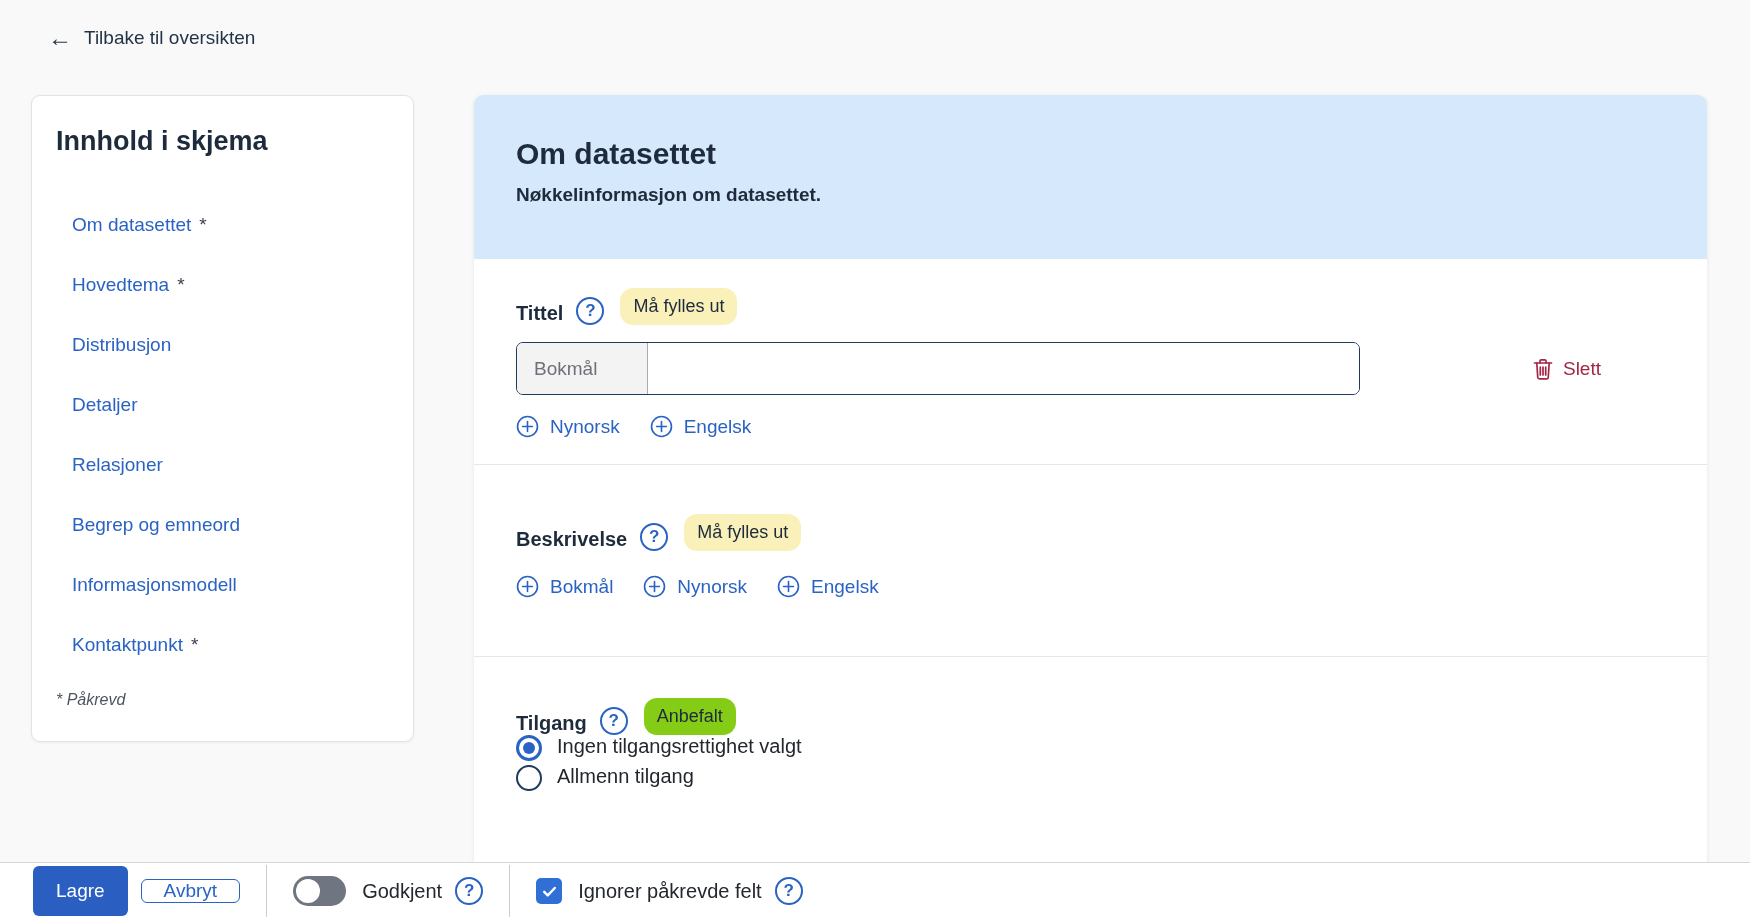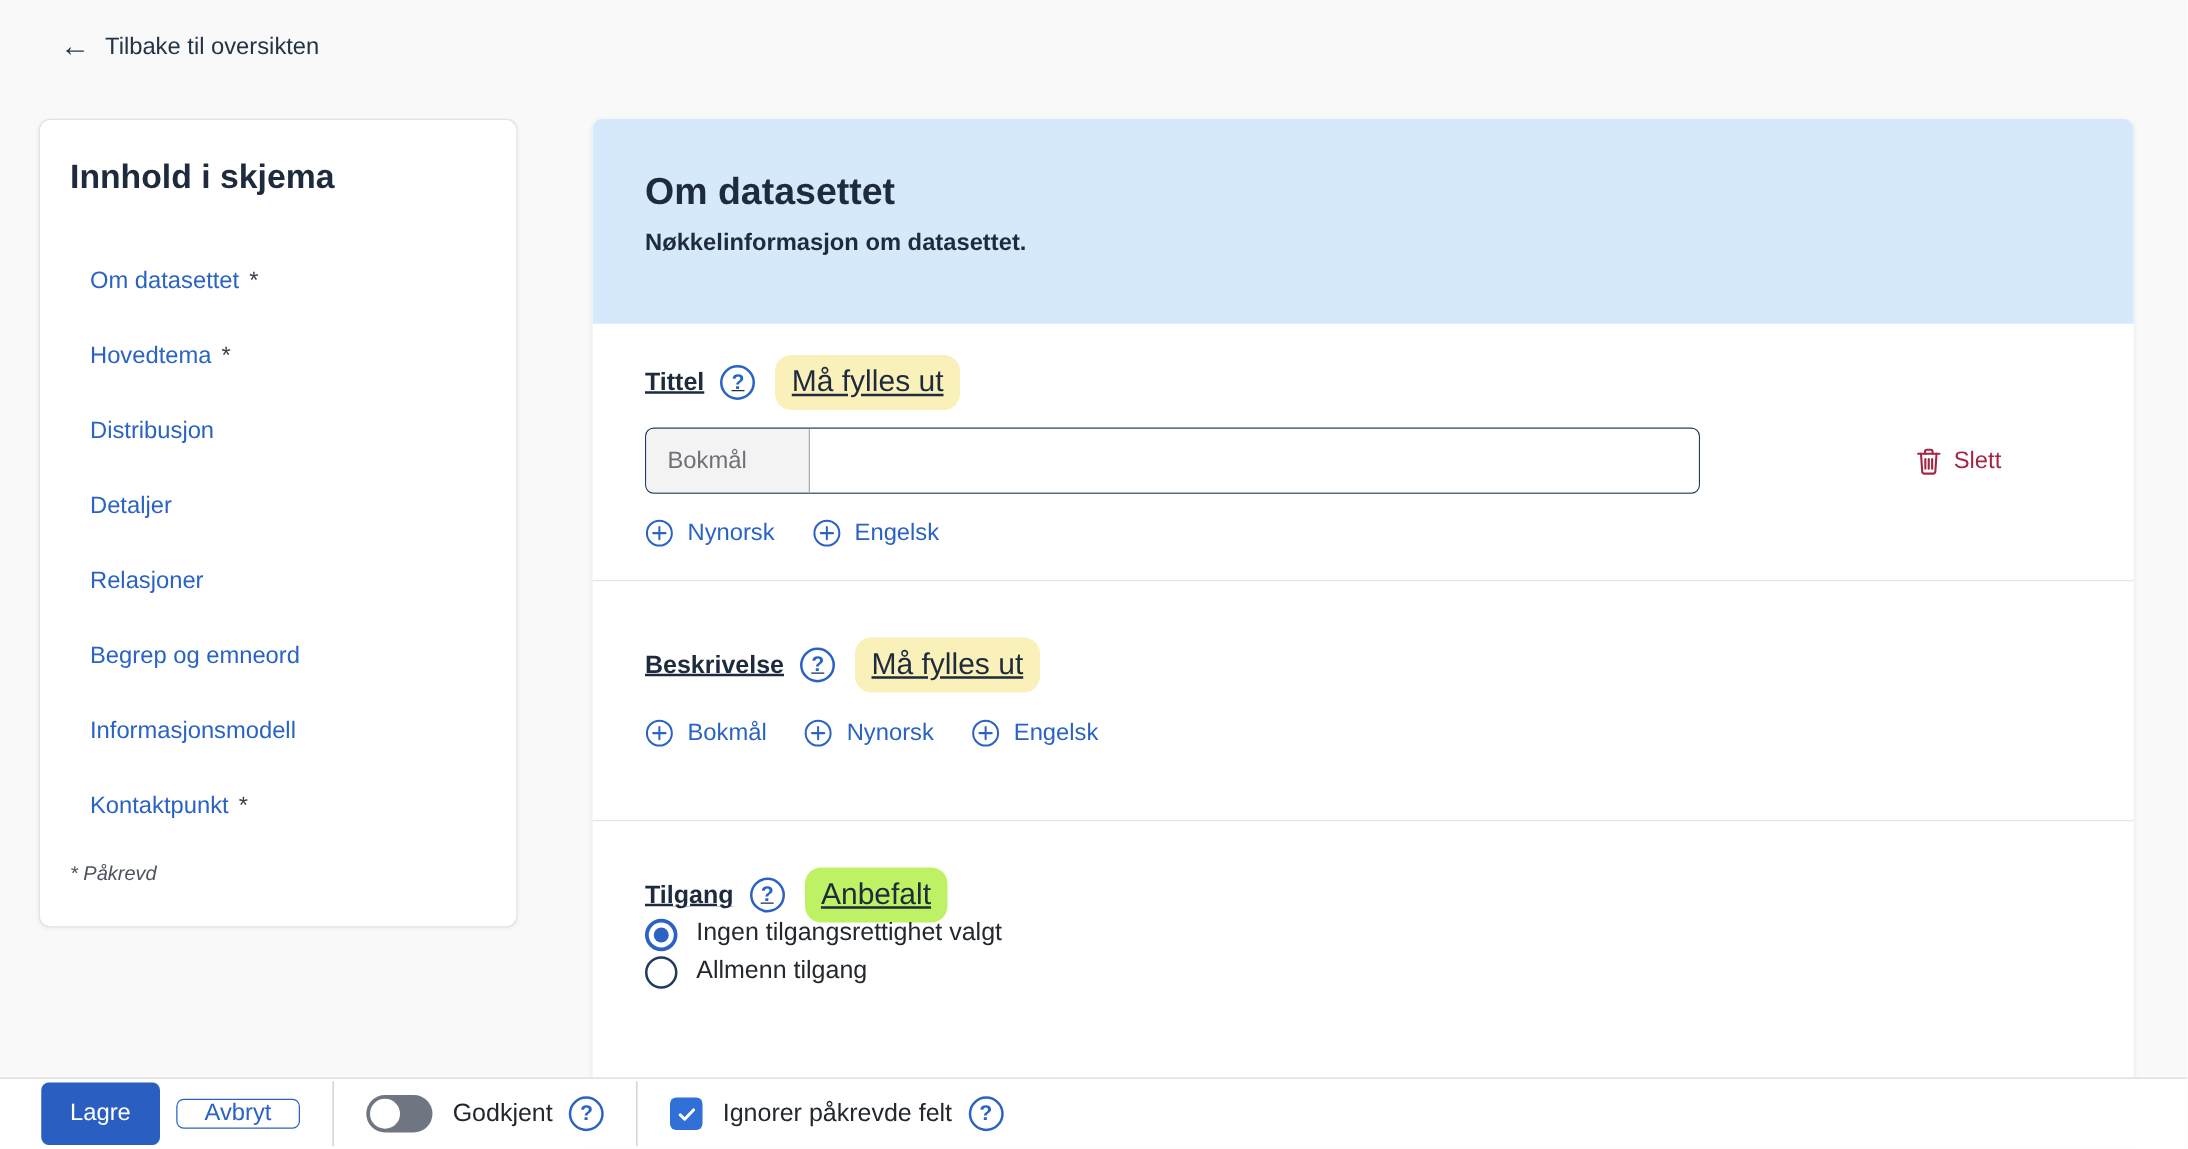--- a/index.html
+++ b/index.html
@@ -45,32 +45,32 @@
     overflow: hidden;
   }
   .panel-header { height: 164px; background: #d6e8fb; padding: 42px 0 0 42px; }
   .panel-title { font-size: 30px; font-weight: 700; color: #1e2b3c; }
   .panel-subtitle { font-size: 19px; font-weight: 700; color: #1e2b3c; margin-top: 13px; }
 
   .section { padding: 28px 42px 26px 42px; border-bottom: 1px solid #e4e6e8; }
   .section.sec-beskrivelse { padding-top: 48px; padding-bottom: 58px; }
   .section.sec-tilgang { padding-top: 40px; border-bottom: none; }
 
-  .label-row { display: flex; align-items: center; gap: 13px; height: 38px; text-decoration: underline; }
+  .label-row { display: flex; align-items: flex-end; gap: 13px; height: 38px; }
   .field-label { font-size: 20px; font-weight: 700; color: #1e2b3c; }
   .help-icon {
     width: 28px; height: 28px; border-radius: 50%;
     border: 2.6px solid #2a63c4; color: #2a63c4;
     display: inline-flex; align-items: center; justify-content: center;
     font-size: 17px; font-weight: 700; cursor: pointer; flex: 0 0 auto;
     background: #fff;
   }
-  .badge { font-size: 24px; color: #1e2b3c; padding: 8px 13px; border-radius: 13px; margin-left: 3px; }
+  .badge { font-size: 18px; color: #1e2b3c; padding: 8px 13px; border-radius: 13px; margin-left: 3px; }
   .badge.yellow { background: #faf0ba; }
-  .badge.gray { background: #bef264; }
+  .badge.gray { background: #84cc16; }
 
   .input-row { margin-top: 17px; display: flex; align-items: center; justify-content: space-between; padding-right: 64px; }
   .lang-input-group {
     display: flex; width: 844px; height: 53px;
     border: 1.6px solid #1e3a5f; border-radius: 7px; overflow: hidden; background: #fff;
   }
   .lang-prefix {
     width: 131px; background: #f3f3f4; border-right: 1px solid #a8adb4;
     display: flex; align-items: center; padding-left: 17px;
     font-size: 19px; color: #6e7278; flex: 0 0 auto;

